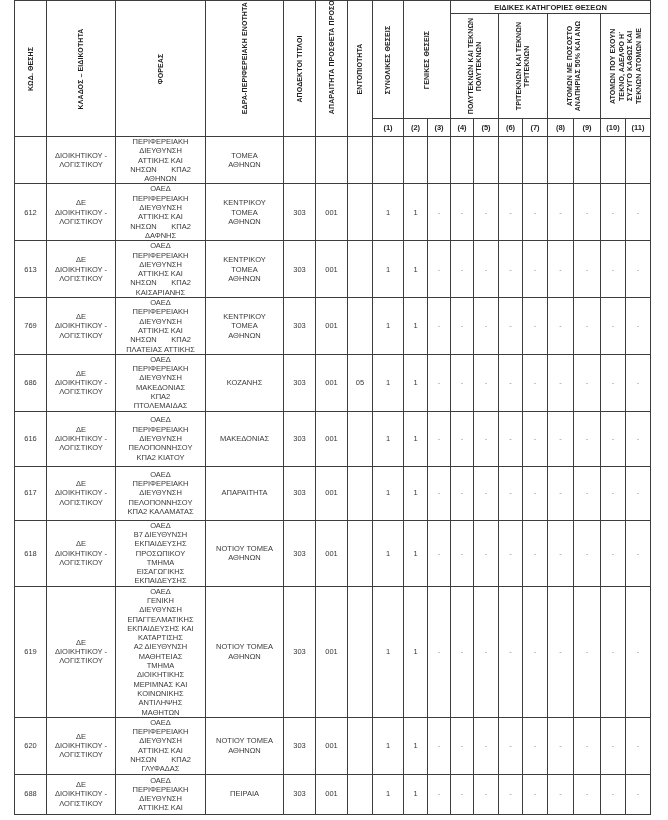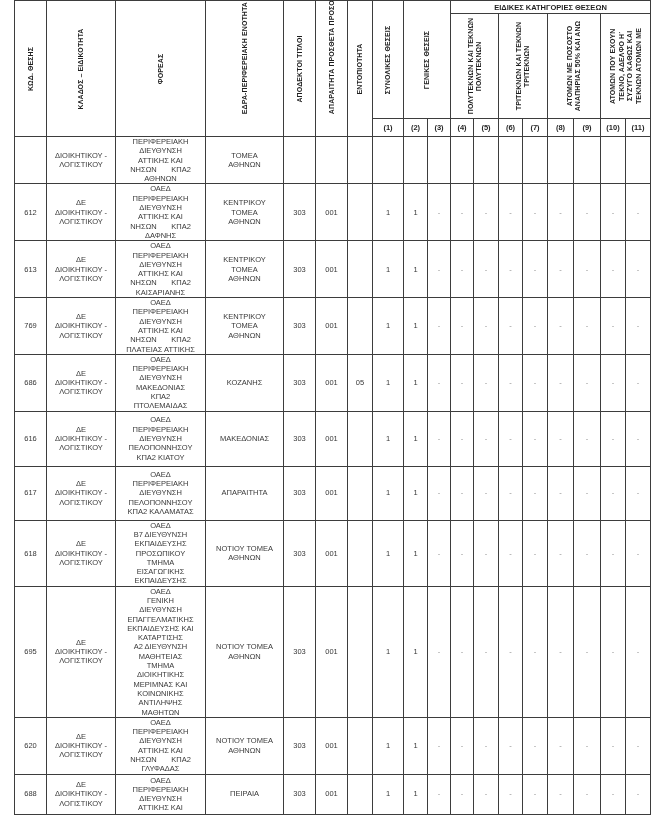--- a/index.html
+++ b/index.html
@@ -328,21 +328,21 @@
           <td class="dash">-</td>
           <td class="dash">-</td>
           <td class="dash">-</td>
           <td class="dash">-</td>
           <td class="dash">-</td>
           <td class="dash">-</td>
           <td class="dash">-</td>
           <td class="dash">-</td>
         </tr>
         <tr style="height: 129px;">
-          <td>695</td>
+          <td>619</td>
           <td>ΔΕ
 ΔΙΟΙΚΗΤΙΚΟΥ -
 ΛΟΓΙΣΤΙΚΟΥ</td>
           <td>ΟΑΕΔ
 ΓΕΝΙΚΗ
 ΔΙΕΥΘΥΝΣΗ
 ΕΠΑΓΓΕΛΜΑΤΙΚΗΣ
 ΕΚΠΑΙΔΕΥΣΗΣ ΚΑΙ
 ΚΑΤΑΡΤΙΣΗΣ
 Α2 ΔΙΕΥΘΥΝΣΗ

